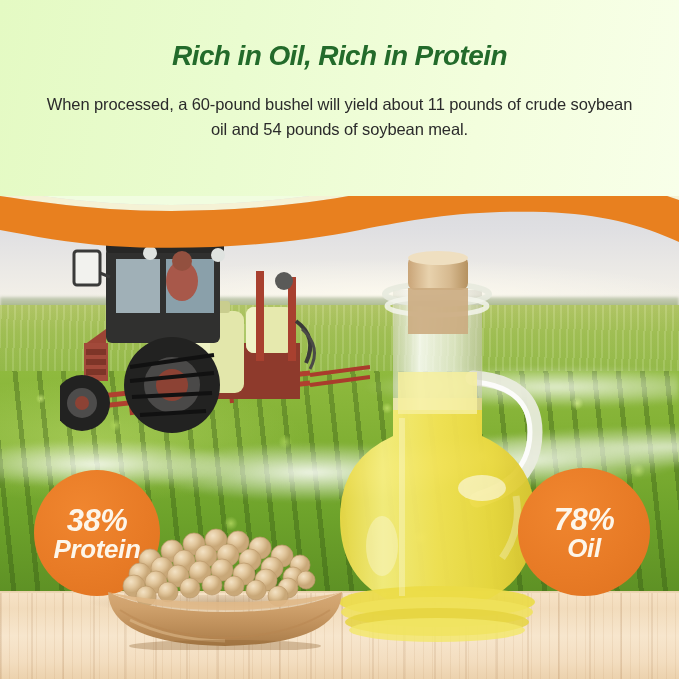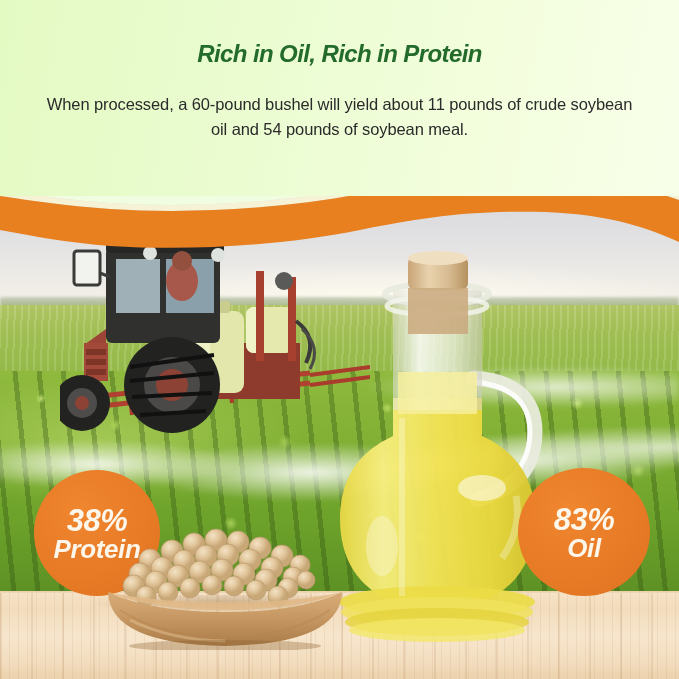--- a/index.html
+++ b/index.html
@@ -14,21 +14,21 @@
     background:#eefbd2;
   }
 
   
   .top-panel{
     position:absolute;left:0;top:0;width:679px;height:230px;
     background:linear-gradient(100deg,#e4fac3 0%,#eafcd0 35%,#f3fedd 70%,#f8ffe9 100%);
   }
   .headline{
     position:absolute;left:0;top:40px;width:679px;text-align:center;
-    font-size:24px;font-weight:bold;font-style:italic;
+    font-size:28px;font-weight:bold;font-style:italic;
     color:#236b2b;letter-spacing:-0.6px;
     font-family:"Liberation Sans","DejaVu Sans",sans-serif;
     white-space:nowrap;
   }
   .subline{
     position:absolute;left:40px;top:92px;width:599px;text-align:center;
     font-size:16.5px;line-height:25px;color:#2b2b2b;font-weight:400;
     letter-spacing:-0.1px;
   }
 
@@ -307,21 +307,21 @@
       <path d="M186 246 q6 34 -14 62" stroke="#ffffff" stroke-width="7" opacity=".28" fill="none"></path>
     </svg>
   </div>
 
   <div class="badge" id="badge-protein">
     <div class="pct">38%</div>
     <div class="lbl">Protein</div>
   </div>
 
   <div class="badge" id="badge-oil">
-    <div class="pct">83%</div>
+    <div class="pct">78%</div>
     <div class="lbl">Oil</div>
   </div>
 
   <div class="bowl">
     <svg width="250" height="130" viewBox="0 0 250 130">
       <defs>
         <linearGradient id="bowlg" x1="0" y1="0" x2="0" y2="1">
           <stop offset="0%" stop-color="#d6aa77"></stop>
           <stop offset="28%" stop-color="#cfa16c"></stop>
           <stop offset="60%" stop-color="#c0915c"></stop>

